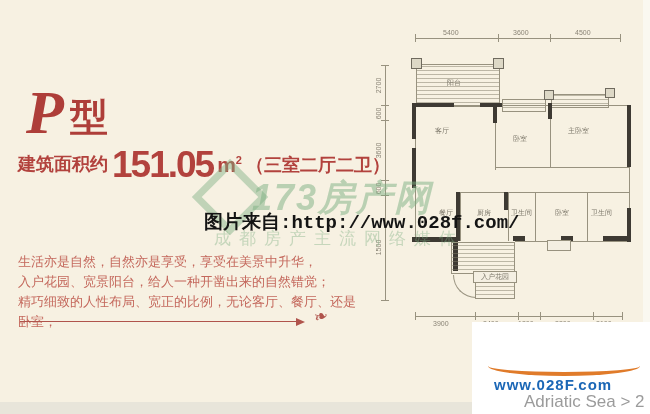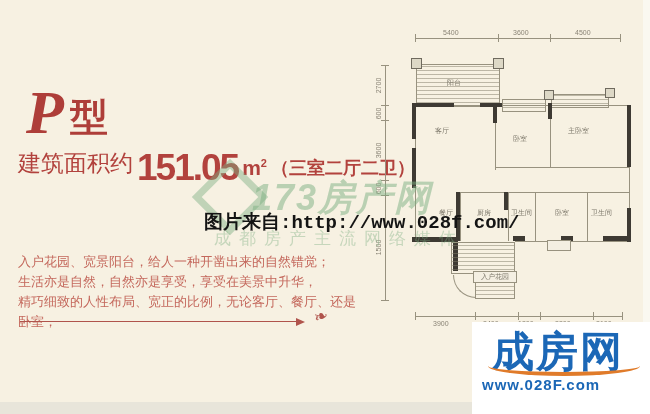--- a/index.html
+++ b/index.html
@@ -5,21 +5,21 @@
   html,body{margin:0;padding:0;}
   body{width:650px;height:414px;position:relative;overflow:hidden;
        background:#f7f1e2;font-family:"Liberation Sans",sans-serif;}
   .abs{position:absolute;}
   
   .type-row{left:26px;top:86px;display:flex;align-items:flex-end;gap:6px;color:#ae3e39;}
   .type-letter{font-family:"Liberation Serif",serif;font-style:italic;font-weight:bold;
                font-size:62px;line-height:.85;}
   .type-suffix{font-size:38px;font-weight:bold;line-height:1;padding-bottom:3px;}
   .area-row{left:18px;top:148px;display:flex;align-items:flex-end;gap:4px;color:#b2423d;white-space:nowrap;}
-  .area-prefix{font-size:23px;font-weight:normal;padding-bottom:5px;}
+  .area-prefix{font-size:18px;font-weight:bold;padding-bottom:5px;}
   .area-value{font-size:37px;font-weight:bold;letter-spacing:-2px;line-height:.9;text-align:right;}
   .area-unit{font-size:21px;font-weight:bold;padding-bottom:4px;}
   .area-unit sup{font-size:11px;}
   .area-layout{font-size:18px;font-weight:bold;padding-bottom:4px;}
   .desc{left:18px;top:252px;width:348px;font-size:13px;line-height:20px;color:#c4685c;}
   
   .rule{left:20px;top:321px;width:278px;height:1px;background:#b0544c;}
   .rule-head{left:296px;top:318px;width:0;height:0;border-left:9px solid #b0544c;
              border-top:4px solid transparent;border-bottom:4px solid transparent;}
   .flourish{left:314px;top:306px;font-size:17px;color:#b0544c;transform:rotate(-18deg);}
@@ -48,21 +48,21 @@
        border-bottom:1px solid #98927f;border-bottom-left-radius:100%;}
   .tagbox{position:absolute;width:22px;height:9px;border:1px solid #98927f;background:#f4efe2;}
   
   .band{left:0;top:402px;width:650px;height:12px;background:#e8e5da;z-index:3;}
   .edge{left:643px;top:0;width:7px;height:330px;background:#faf8f0;z-index:0;}
   .logo-panel{left:472px;top:322px;width:178px;height:92px;background:#ffffff;z-index:5;}
   .logo-brand{position:absolute;left:20px;top:2px;font-size:42px;font-weight:bold;color:#1b67b6;
               letter-spacing:2px;white-space:nowrap;}
   .logo-swoosh{position:absolute;left:16px;top:34px;width:152px;height:16px;
                border-bottom:4px solid #e07b2a;border-radius:50%;}
-  .logo-url{position:absolute;left:10px;top:54px;font-size:15px;font-weight:bold;color:#1b67b6;
+  .logo-url{position:absolute;left:22px;top:54px;font-size:15px;font-weight:bold;color:#1b67b6;
             letter-spacing:1px;white-space:nowrap;}
   .logo-caption{position:absolute;left:52px;top:70px;font-size:17px;color:#9b9b9b;white-space:nowrap;}
 </style>
 </head>
 <body>
 
 <div class="abs edge"></div>
 
 <div class="abs type-row">
   <span class="type-letter">P</span>
@@ -70,22 +70,22 @@
 </div>
 
 <div class="abs area-row">
   <span class="area-prefix">建筑面积约</span>
   <span class="area-value">151.05</span>
   <span class="area-unit"><span>m</span><sup>2</sup></span>
   <span class="area-layout">（三室二厅二卫）</span>
 </div>
 
 <div class="abs desc">
+  <div>生活亦是自然，自然亦是享受，享受在美景中升华，</div>
   <div>入户花园、宽景阳台，给人一种开凿出来的自然错觉；</div>
-  <div>生活亦是自然，自然亦是享受，享受在美景中升华，</div>
   <div>精巧细致的人性布局、宽正的比例，无论客厅、餐厅、还是卧室，</div>
 </div>
 
 <div class="abs rule"></div>
 <div class="abs rule-head"></div>
 <div class="abs flourish">❧</div>
 
 <div class="abs wm-cube"></div>
 <div class="abs wm-brand">173房产网</div>
 <div class="abs wm-src">图片来自:http://www.028f.com/</div>
@@ -179,16 +179,16 @@
   <div class="rlabel" style="left:203px;top:106px">主卧室</div>
   <div class="rlabel" style="left:74px;top:188px">餐厅</div>
   <div class="rlabel" style="left:112px;top:188px">厨房</div>
   <div class="rlabel" style="left:146px;top:188px">卫生间</div>
   <div class="rlabel" style="left:190px;top:188px">卧室</div>
   <div class="rlabel" style="left:226px;top:188px">卫生间</div>
 </div>
 
 <div class="abs band"></div>
 <div class="abs logo-panel">
-  <div class="logo-brand">成房网</div>
   <div class="logo-swoosh"></div>
   <div class="logo-url">www.028F.com</div>
+  <div class="logo-caption">Adriatic Sea &gt; 2</div>
 </div>
 
 </body></html>

